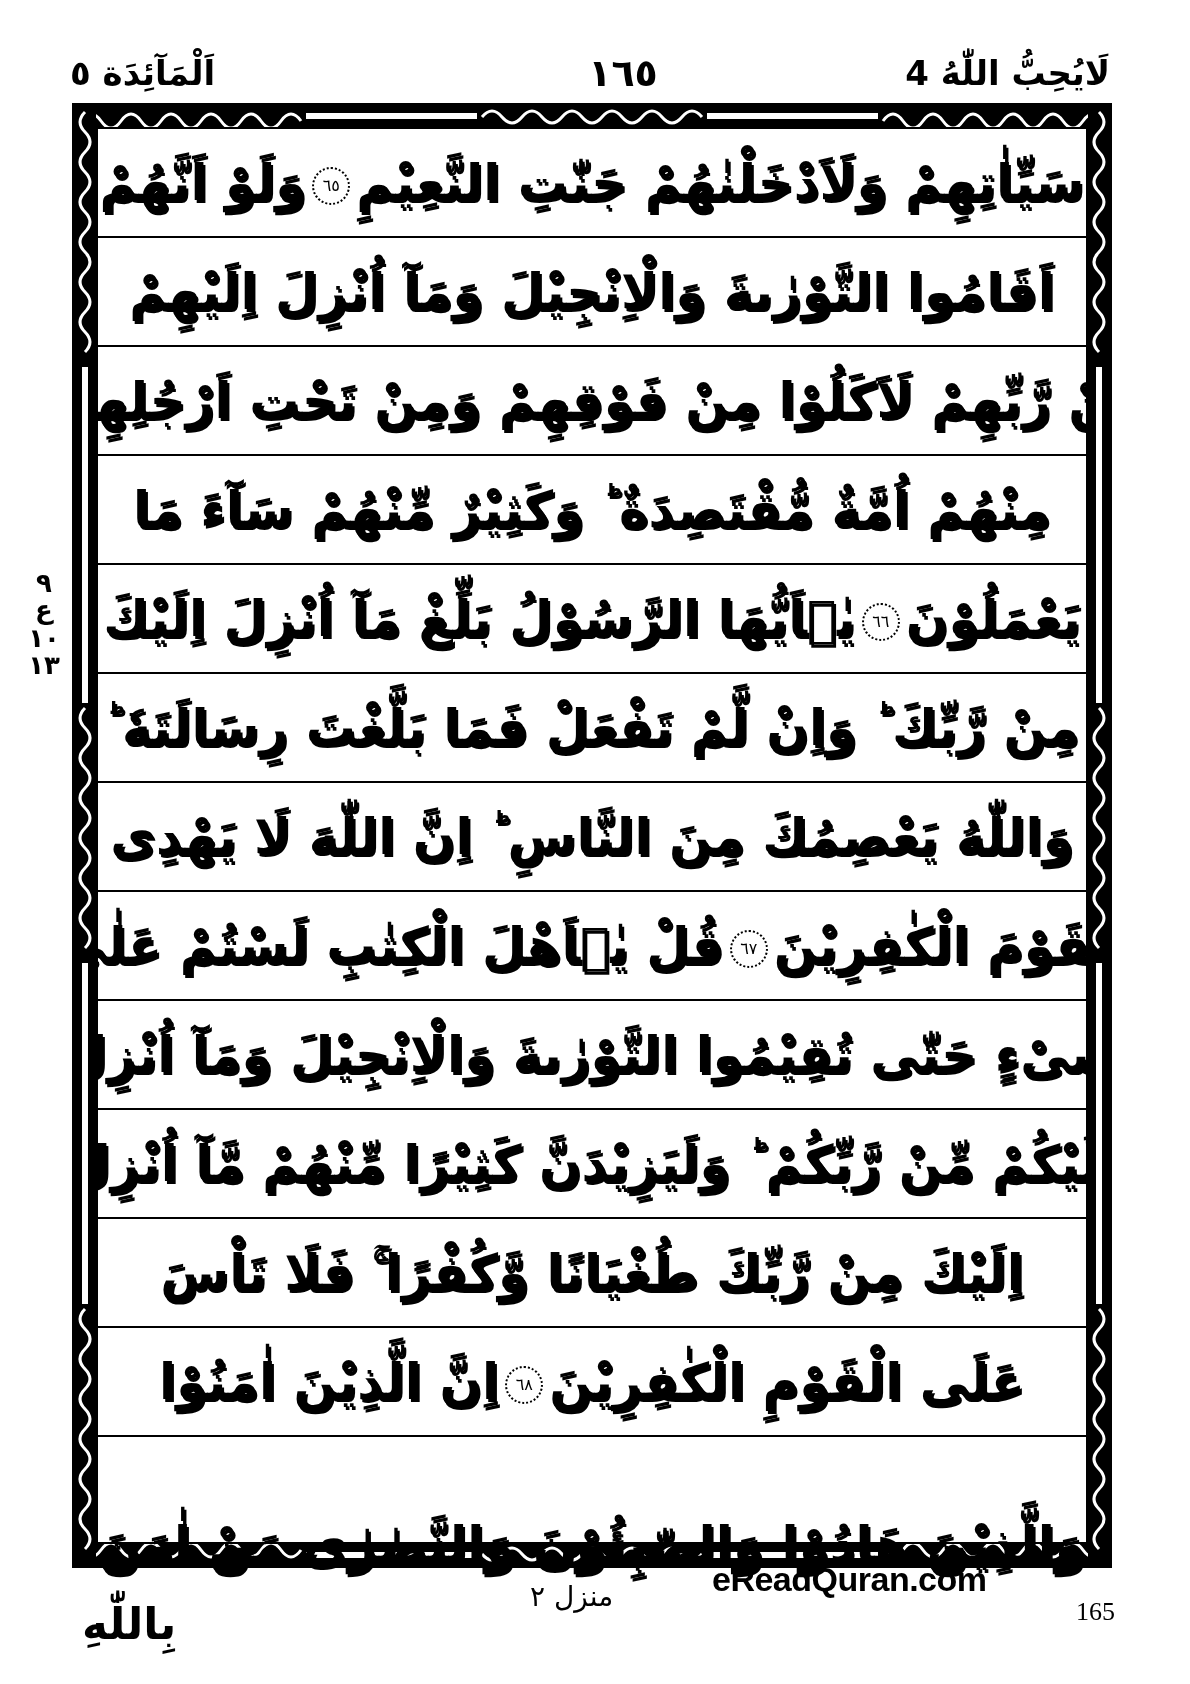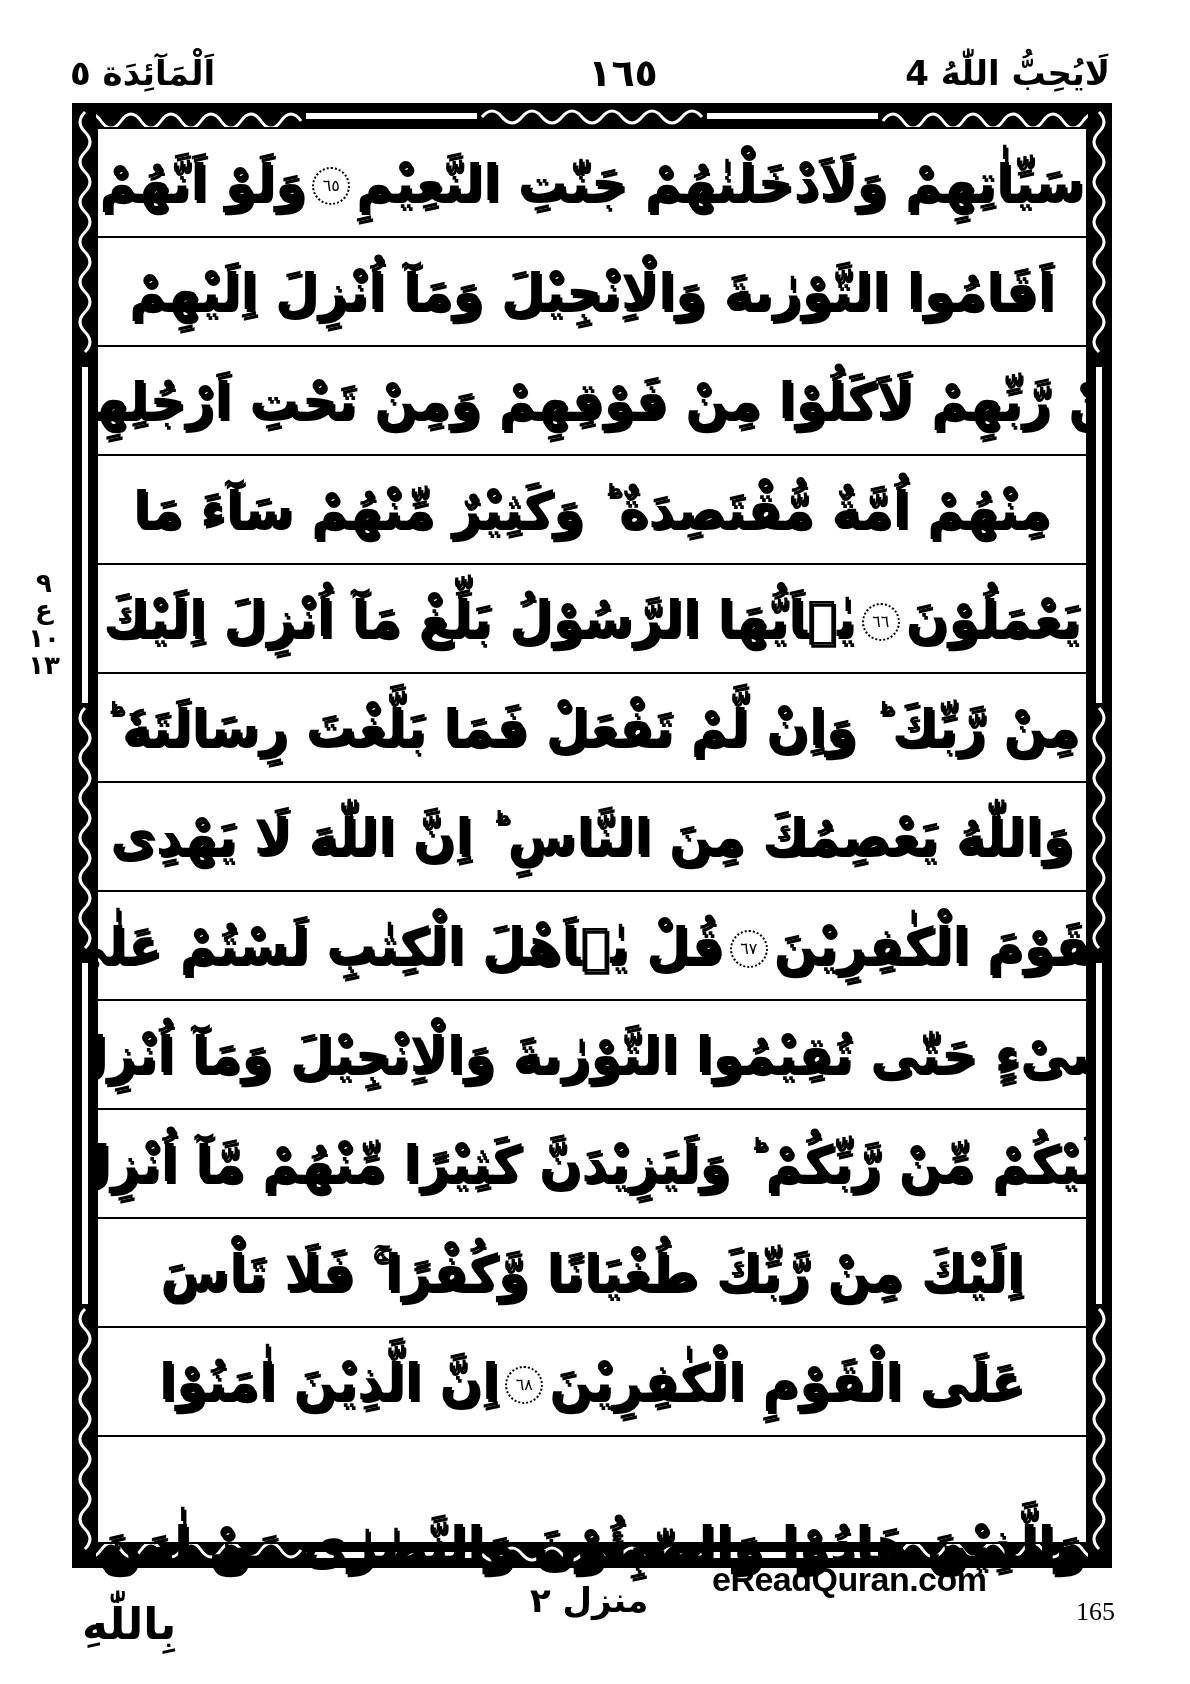--- a/index.html
+++ b/index.html
@@ -22,21 +22,21 @@
   .text-area { position: absolute; left: 96px; top: 127px; width: 992px; height: 1417px; background: #fff; border: 2px solid #000; box-sizing: border-box; }
   .line { position: absolute; left: 0; right: 0; height: 109px; border-bottom: 2px solid #000; box-sizing: border-box; display: flex; align-items: center; justify-content: center; overflow: hidden; }
   .line:last-child { border-bottom: none; }
   .line-text { direction: rtl; font-family: "DejaVu Sans", sans-serif; font-weight: bold; font-size: 50px; line-height: 1; white-space: nowrap; letter-spacing: 0; color: #000; text-shadow: 2px 3px 0 #000; }
 
   .ayah-marker { display: inline-block; width: 34px; height: 34px; border-radius: 50%; border: 2px dotted #000; font-size: 16px; line-height: 34px; text-align: center; vertical-align: middle; margin: 0 6px; text-shadow: none; font-weight: normal; }
 
   .margin-note { position: absolute; left: 22px; top: 570px; width: 44px; text-align: center; font-weight: bold; font-size: 26px; line-height: 1.05; direction: rtl; }
 
   .footer-left { position: absolute; left: 82px; top: 1598px; font-size: 44px; font-weight: bold; direction: rtl; }
-  .footer-center { position: absolute; left: 530px; top: 1580px; font-size: 34px; font-weight: bold; direction: rtl; }
+  .footer-center { position: absolute; left: 530px; top: 1580px; font-size: 28px; font-weight: normal; direction: rtl; }
   .footer-site { position: absolute; left: 712px; top: 1560px; font-family: "Liberation Sans", sans-serif; font-weight: bold; font-size: 34px; letter-spacing: -0.5px; }
   .footer-page { position: absolute; left: 1076px; top: 1590px; font-family: "Liberation Serif", serif; font-size: 26px; margin-top: 7px; }
 </style>
 </head>
 <body>
 
 <div class="header">
   <div class="hdr hdr-left">اَلْمَآئِدَة ٥</div>
   <div class="hdr hdr-center">١٦٥</div>
   <div class="hdr hdr-right">لَايُحِبُّ اللّٰهُ 4</div>

